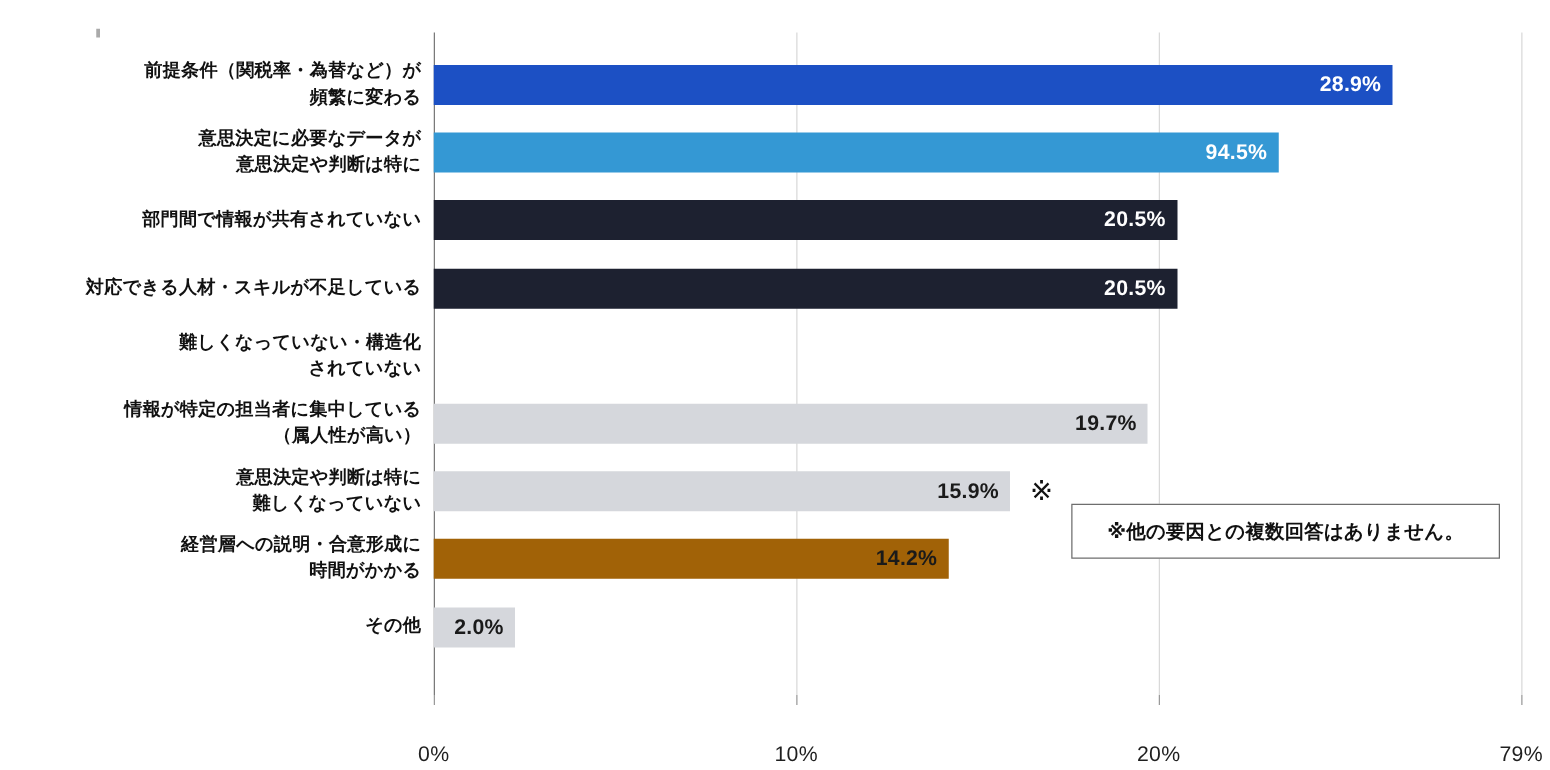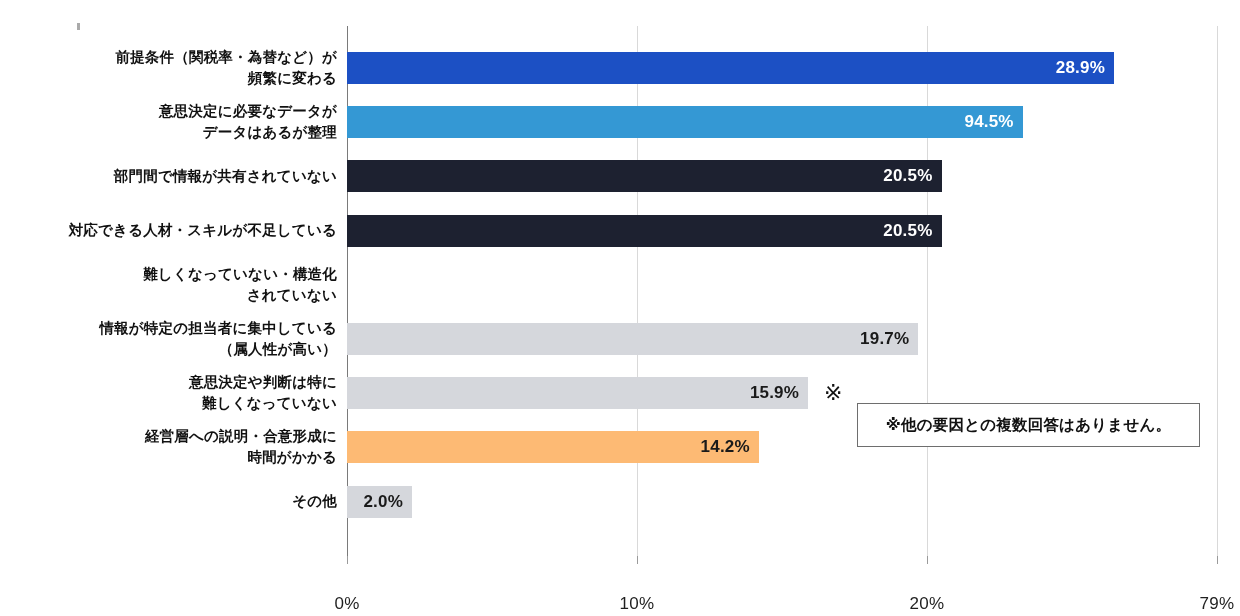--- a/index.html
+++ b/index.html
@@ -155,21 +155,21 @@
     <div id="bars">
         <div class="row" style="top: 26px;">
           <div class="label-wrap"><span>前提条件（関税率・為替など）が
 頻繁に変わる</span></div>
           <div class="bar" style="width: 767px; background: rgb(28, 80, 196);">
             <span class="val" style="color: rgb(255, 255, 255);">28.9%</span>
           </div>
         </div>
         <div class="row" style="top: 80.2px;">
           <div class="label-wrap"><span>意思決定に必要なデータが
-データはあるが整理</span></div>
+意思決定や判断は特に</span></div>
           <div class="bar" style="width: 675.7px; background: rgb(52, 152, 212);">
             <span class="val" style="color: rgb(255, 255, 255);">94.5%</span>
           </div>
         </div>
         <div class="row" style="top: 134.4px;">
           <div class="label-wrap"><span>部門間で情報が共有されていない</span></div>
           <div class="bar" style="width: 594.5px; background: rgb(29, 33, 48);">
             <span class="val" style="color: rgb(255, 255, 255);">20.5%</span>
           </div>
         </div>
@@ -194,21 +194,21 @@
           <div class="label-wrap"><span>意思決定や判断は特に
 難しくなっていない</span></div>
           <div class="bar" style="width: 461.1px; background: rgb(213, 215, 220);">
             <span class="val" style="color: rgb(26, 26, 26);">15.9%</span>
           </div>
           <div class="komejirushi" style="left: 477.1px;">※</div>
         </div>
         <div class="row" style="top: 405.4px;">
           <div class="label-wrap"><span>経営層への説明・合意形成に
 時間がかかる</span></div>
-          <div class="bar" style="width: 411.8px; background: #fdba74;">
+          <div class="bar" style="width: 411.8px; background: #a16207;">
             <span class="val" style="color: rgb(26, 26, 26);">14.2%</span>
           </div>
         </div>
         <div class="row" style="top: 459.6px;">
           <div class="label-wrap"><span>その他</span></div>
           <div class="bar" style="width: 65px; background: rgb(213, 215, 220);">
             <span class="val" style="color: rgb(26, 26, 26);">2.0%</span>
           </div>
         </div>
       </div>

